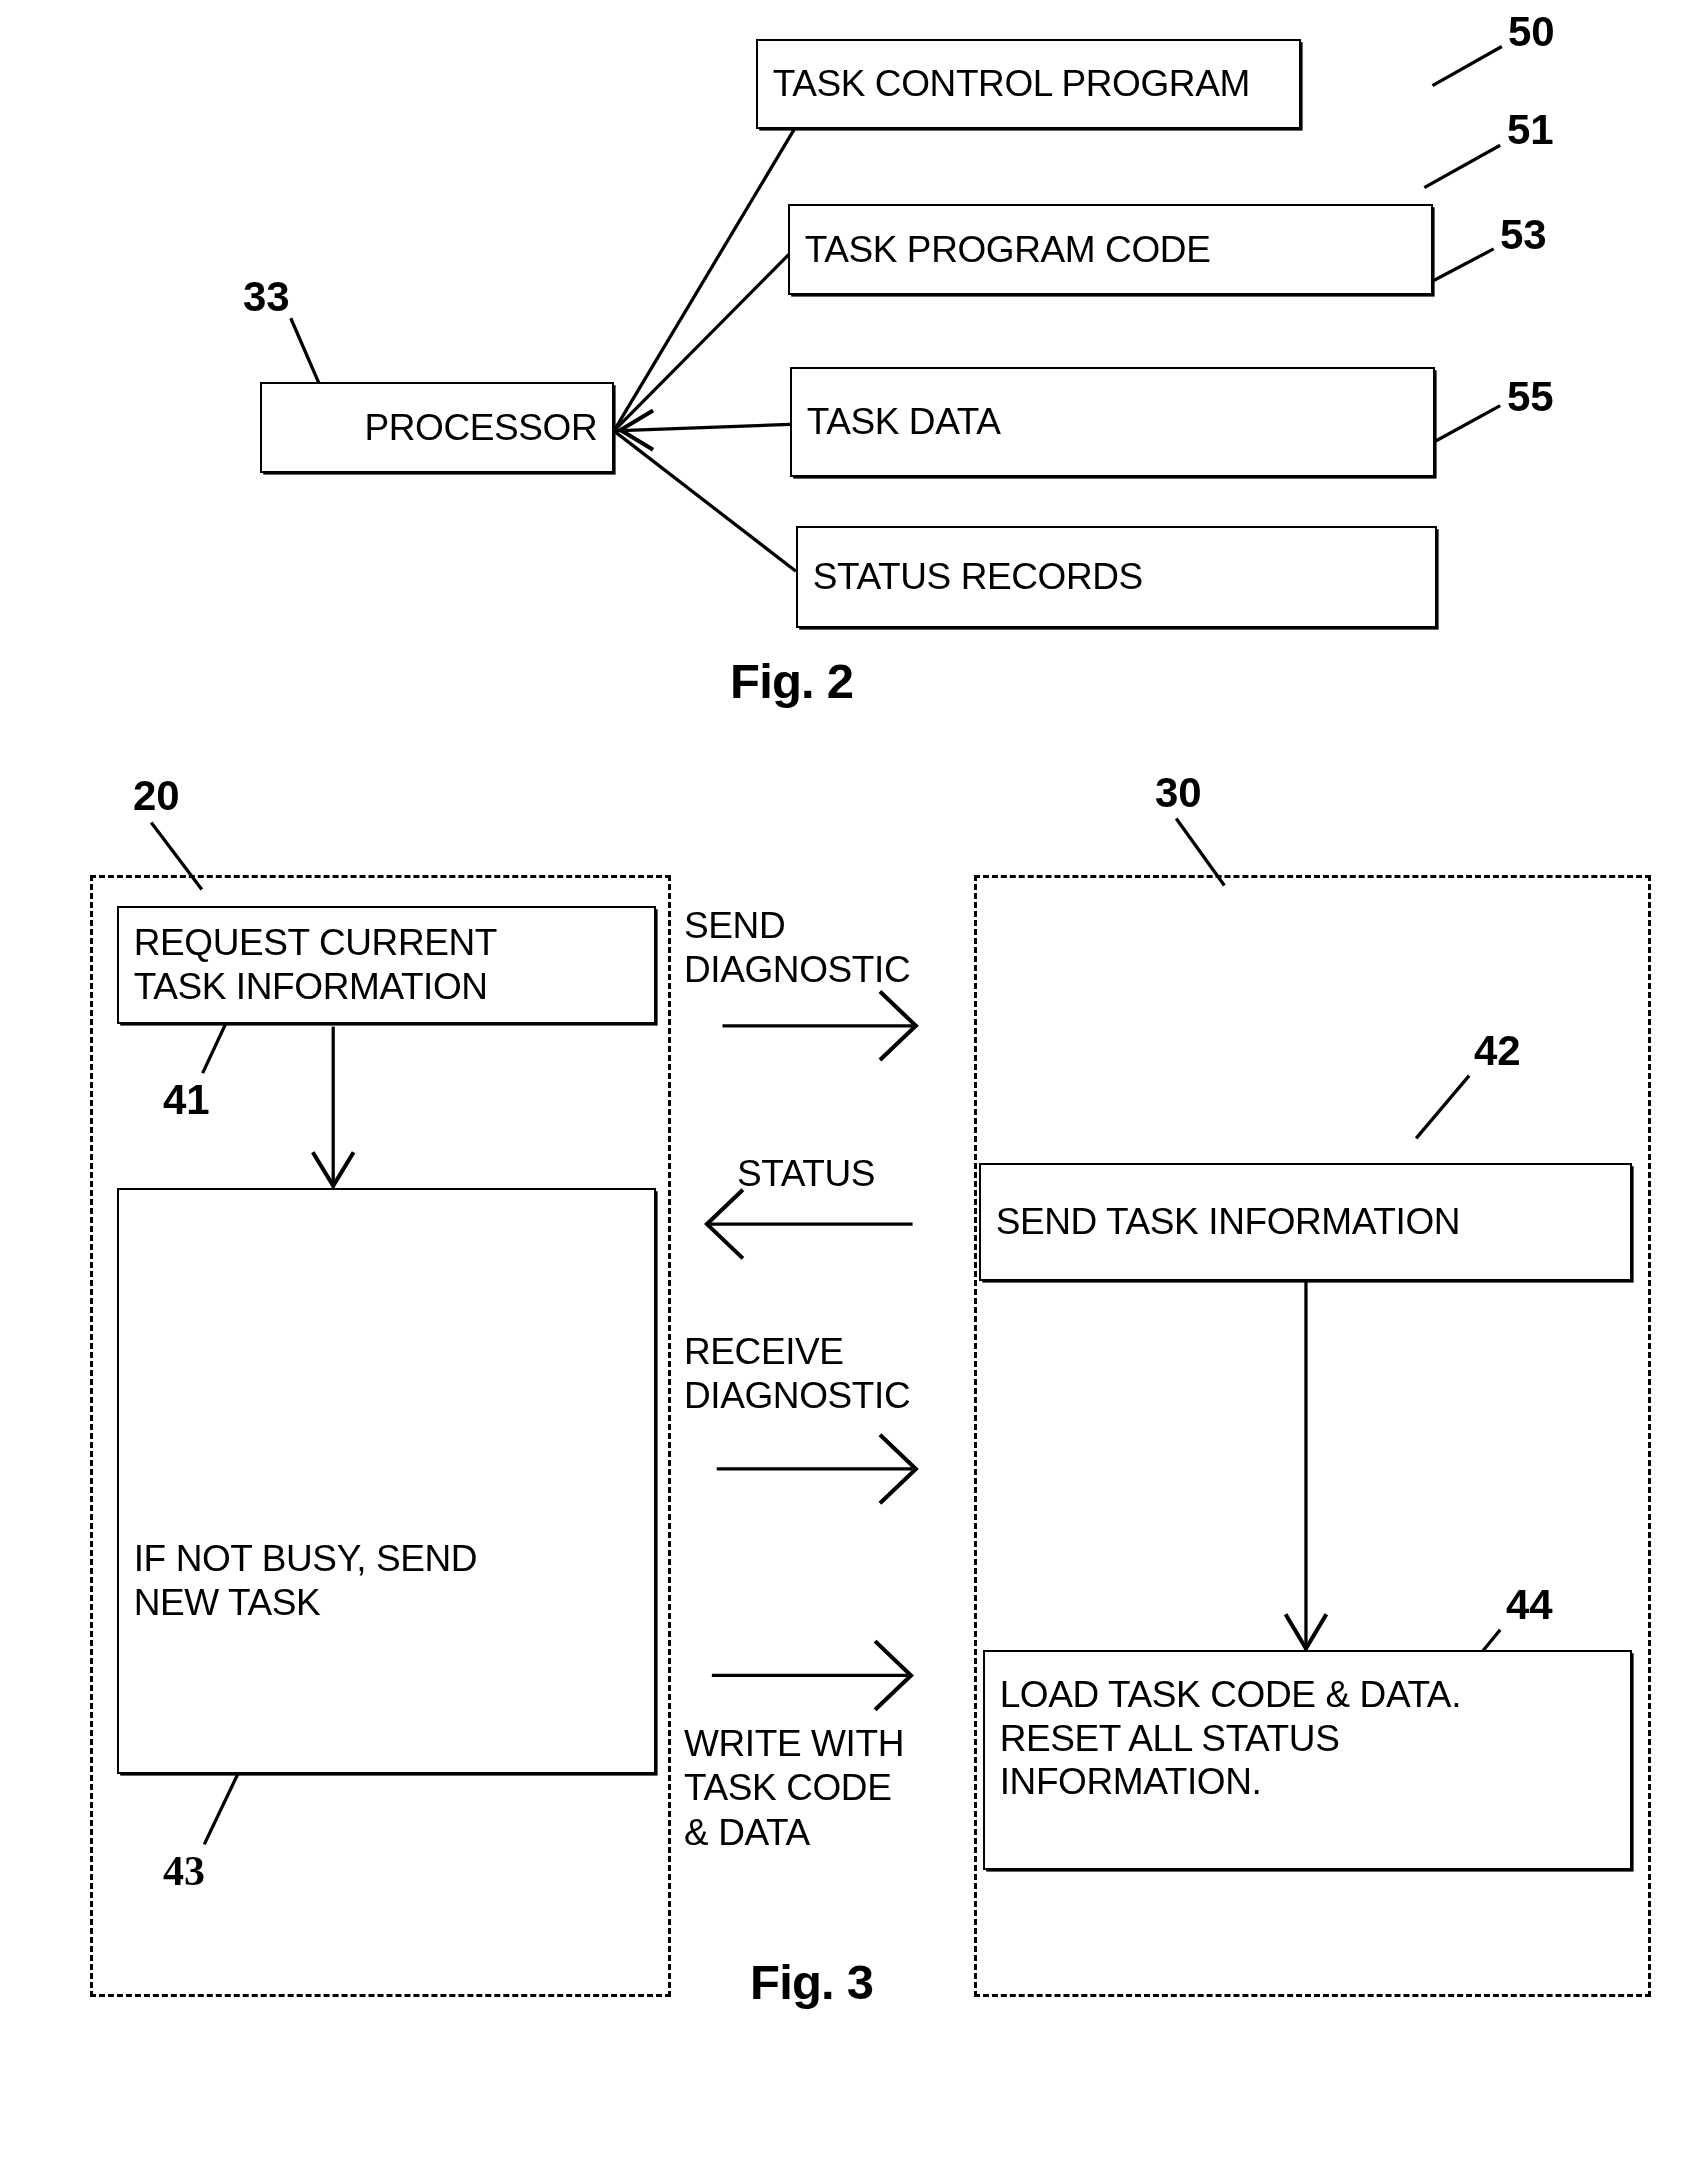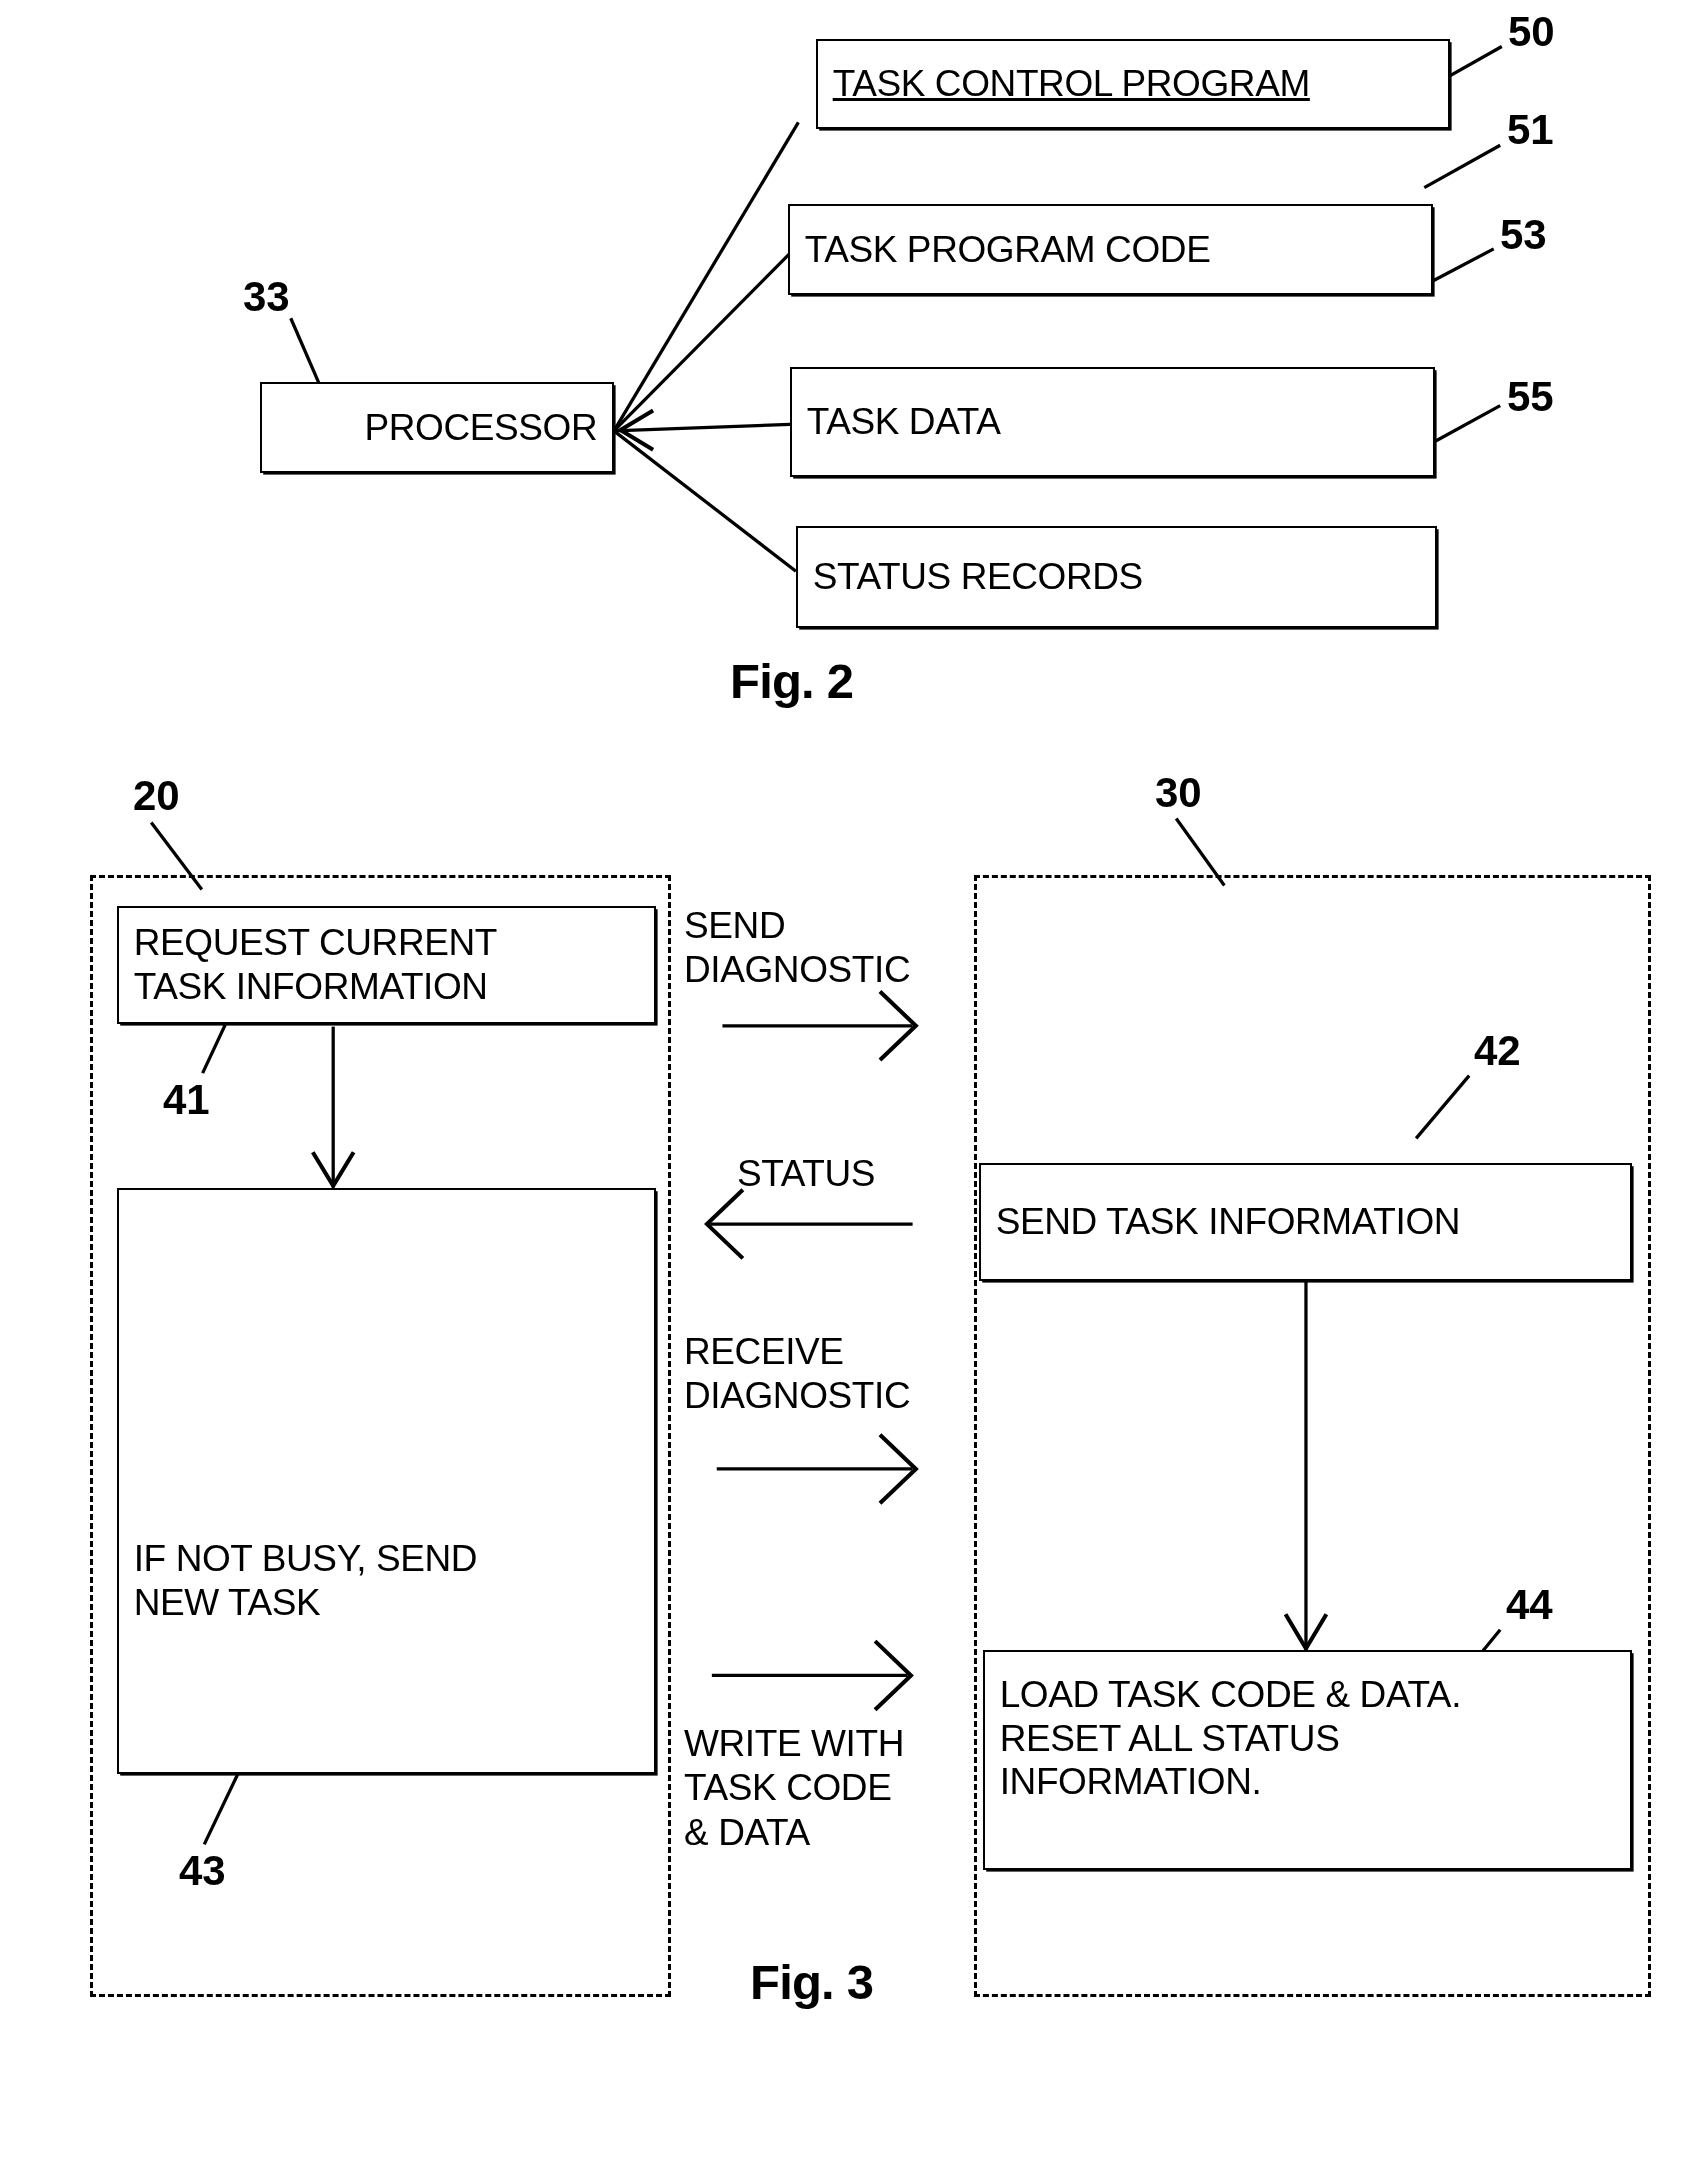--- a/index.html
+++ b/index.html
@@ -143,21 +143,21 @@
         <polyline points="1072,2011 1116,2053 1072,2095" stroke-width="5"></polyline>
       </g>
 
     </g>
   </svg>
 
   <div class="node" style="left:260px; top:382px; width:354px; height:91px;justify-content:flex-end;">
     <span class="txt">PROCESSOR</span>
   </div>
 
-  <div class="node" style="left:816px; top:39px; width:634px; height:90px;text-decoration:underline;">
+  <div class="node" style="left:756px; top:39px; width:545px; height:90px;">
     <span class="txt">TASK CONTROL PROGRAM</span>
   </div>
 
   <div class="node" style="left:788px; top:204px; width:645px; height:91px;">
     <span class="txt">TASK PROGRAM CODE</span>
   </div>
 
   <div class="node" style="left:790px; top:367px; width:645px; height:110px;">
     <span class="txt">TASK DATA</span>
   </div>
@@ -184,21 +184,21 @@
     <span class="txt">REQUEST CURRENT
 TASK INFORMATION</span>
   </div>
 
   <div class="node topalign" style="left:117px; top:1188px; width:539px; height:586px;">
     <span class="txt" style="padding-top:347px;">IF NOT BUSY, SEND
 NEW TASK</span>
   </div>
 
   <div class="refnum" style="left:163px; top:1076px;">41</div>
-  <div class="refnum" style="left:179px; top:1847px;">43</div>
+  <div class="refnum" style="left:163px; top:1847px;font-family:Liberation Serif, serif;">43</div>
 
   <div class="node topalign" style="left:983px; top:1650px; width:649px; height:220px;">
     <span class="txt">LOAD TASK CODE &amp; DATA.
 RESET ALL STATUS
 INFORMATION.</span>
   </div>
 
   <div class="node" style="left:979px; top:1163px; width:653px; height:118px;">
     <span class="txt">SEND TASK INFORMATION</span>
   </div>

